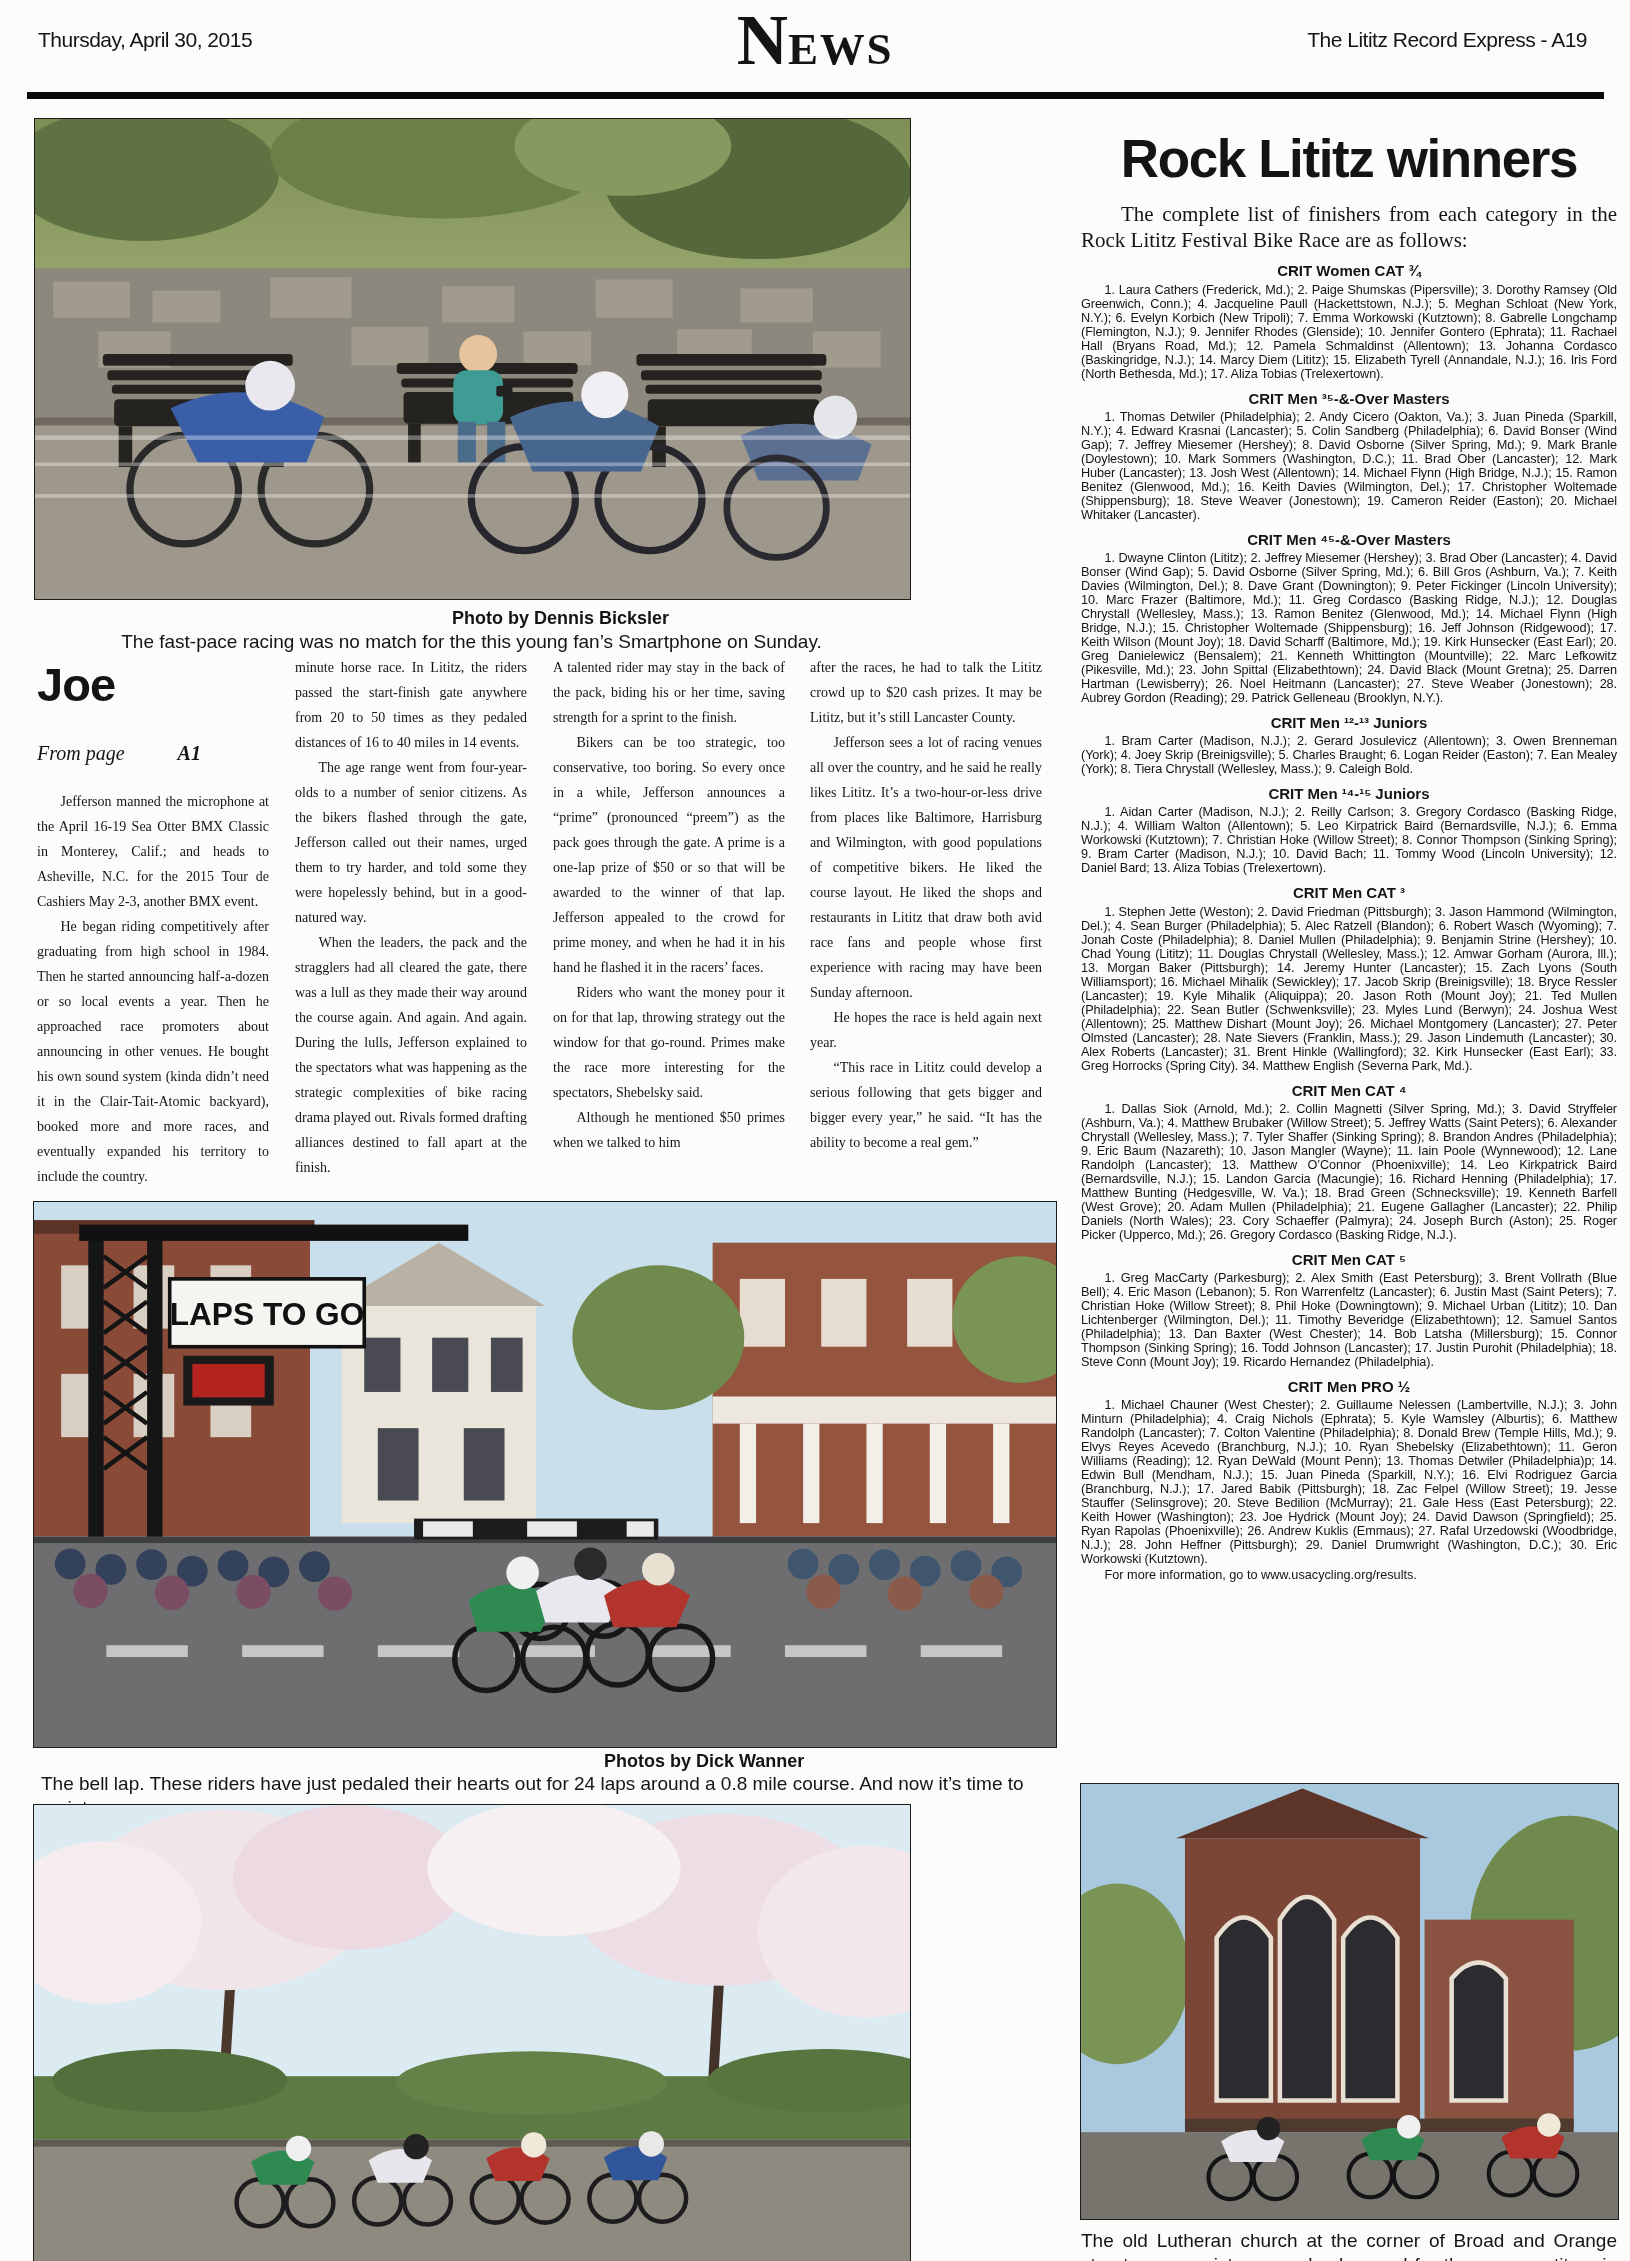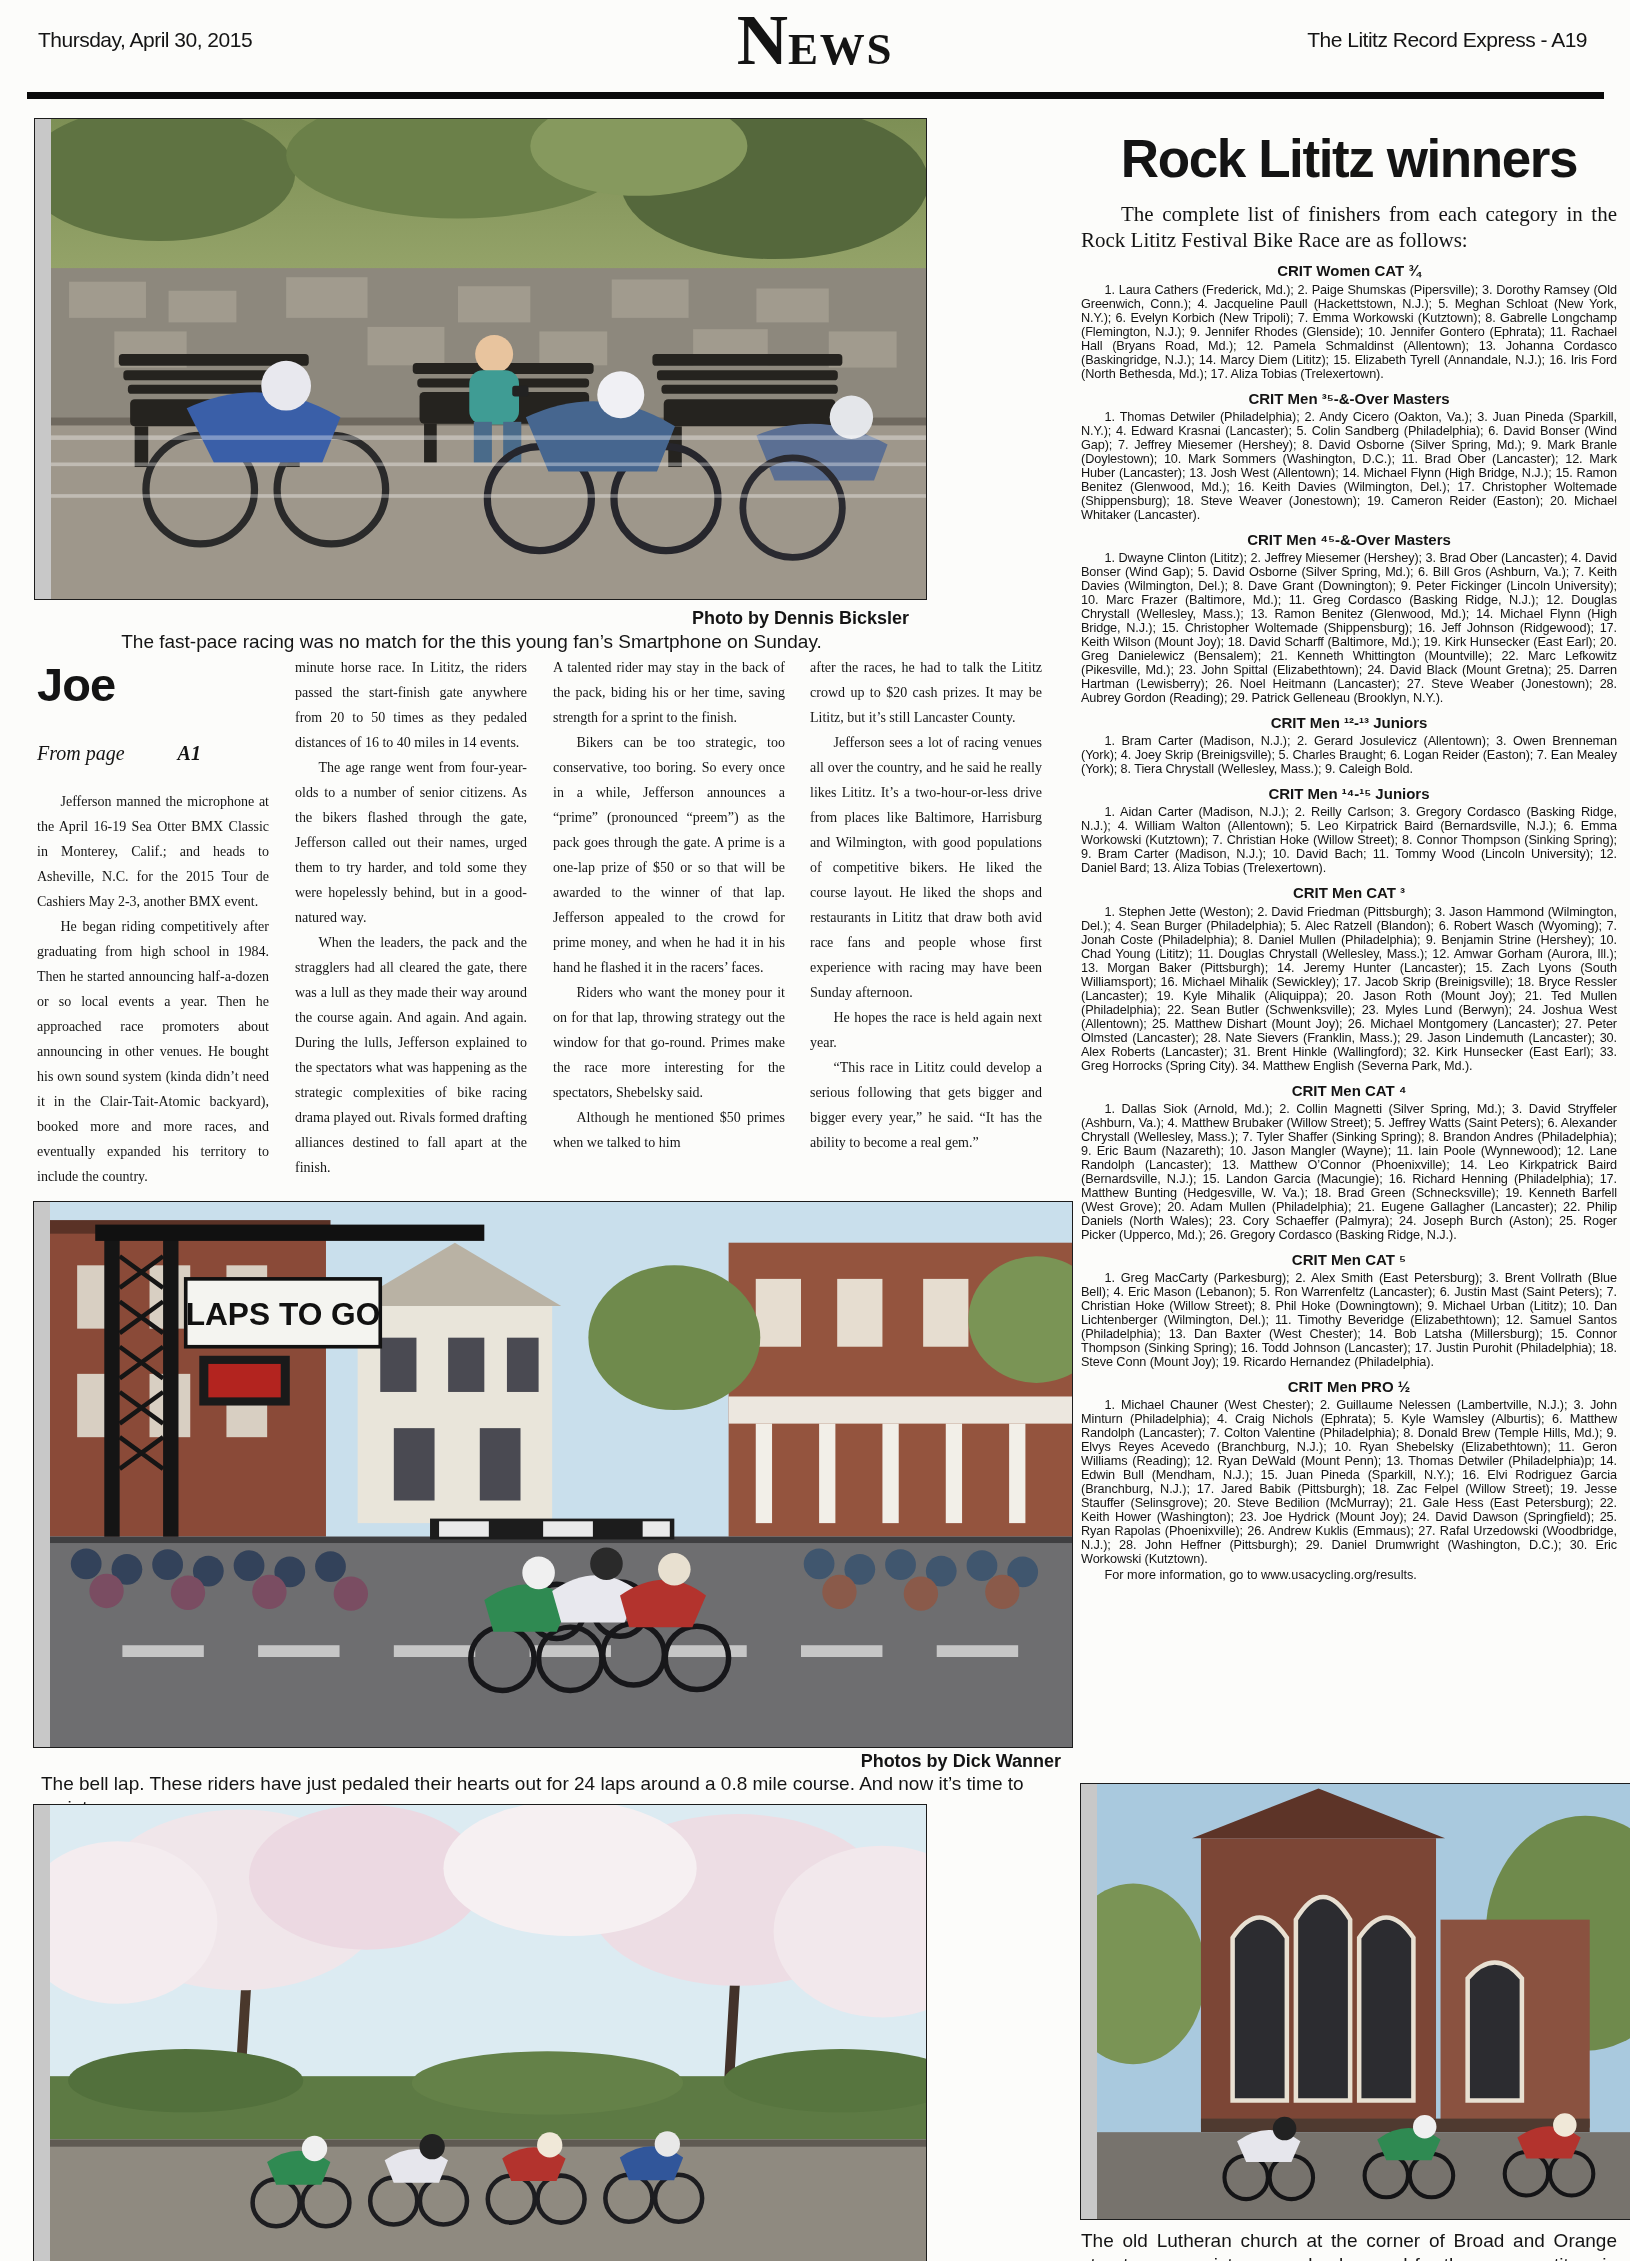--- a/index.html
+++ b/index.html
@@ -9,23 +9,23 @@
 
   
   .mast-date{left:38px;top:28px;font-family:"Liberation Sans",sans-serif;font-size:21px;letter-spacing:-0.5px;}
   .mast-right{right:43px;top:28px;font-family:"Liberation Sans",sans-serif;font-size:21px;letter-spacing:-0.5px;}
   .mast-news{left:0;right:0;top:12.7px;text-align:center;font-family:"Liberation Serif",serif;font-weight:bold;}
   .mast-news .big{font-size:71px;line-height:54px;}
   .mast-news .small{font-size:45px;letter-spacing:1.8px;}
   .mast-rule{left:27px;top:92px;width:1577px;height:7.2px;background:#0a0a0a;}
 
   
-  .photo{border:1.8px solid #1c1c1c;background:#c8c8c8;overflow:hidden;padding-left:16px;}
+  .photo{border:1.8px solid #1c1c1c;background:#c8c8c8;overflow:hidden;}
   .photo svg{display:block;width:100%;height:100%;}
-  .credit{font-family:"Liberation Sans",sans-serif;font-weight:bold;font-size:18px;text-align:right;}
+  .credit{font-family:"Liberation Sans",sans-serif;font-weight:bold;font-size:18px;text-align:left;}
   .caption{font-family:"Liberation Sans",sans-serif;font-size:19px;line-height:23.5px;}
 
   
   .joe-headline{left:37px;top:657px;font-family:"Liberation Sans",sans-serif;font-weight:bold;font-size:47px;letter-spacing:-0.9px;}
   .joe-from{left:37px;top:742px;font-size:20px;font-style:italic;}
   .joe-from b{font-weight:bold;margin-left:48px;}
   .acol{width:232px;font-size:14px;line-height:25px;text-align:justify;}
   .acol p{margin:0;text-indent:23.5px;}
   .acol.cont p:first-child{text-indent:0;}
   #acol1{left:37px;top:789px;height:407px;overflow:hidden;}

